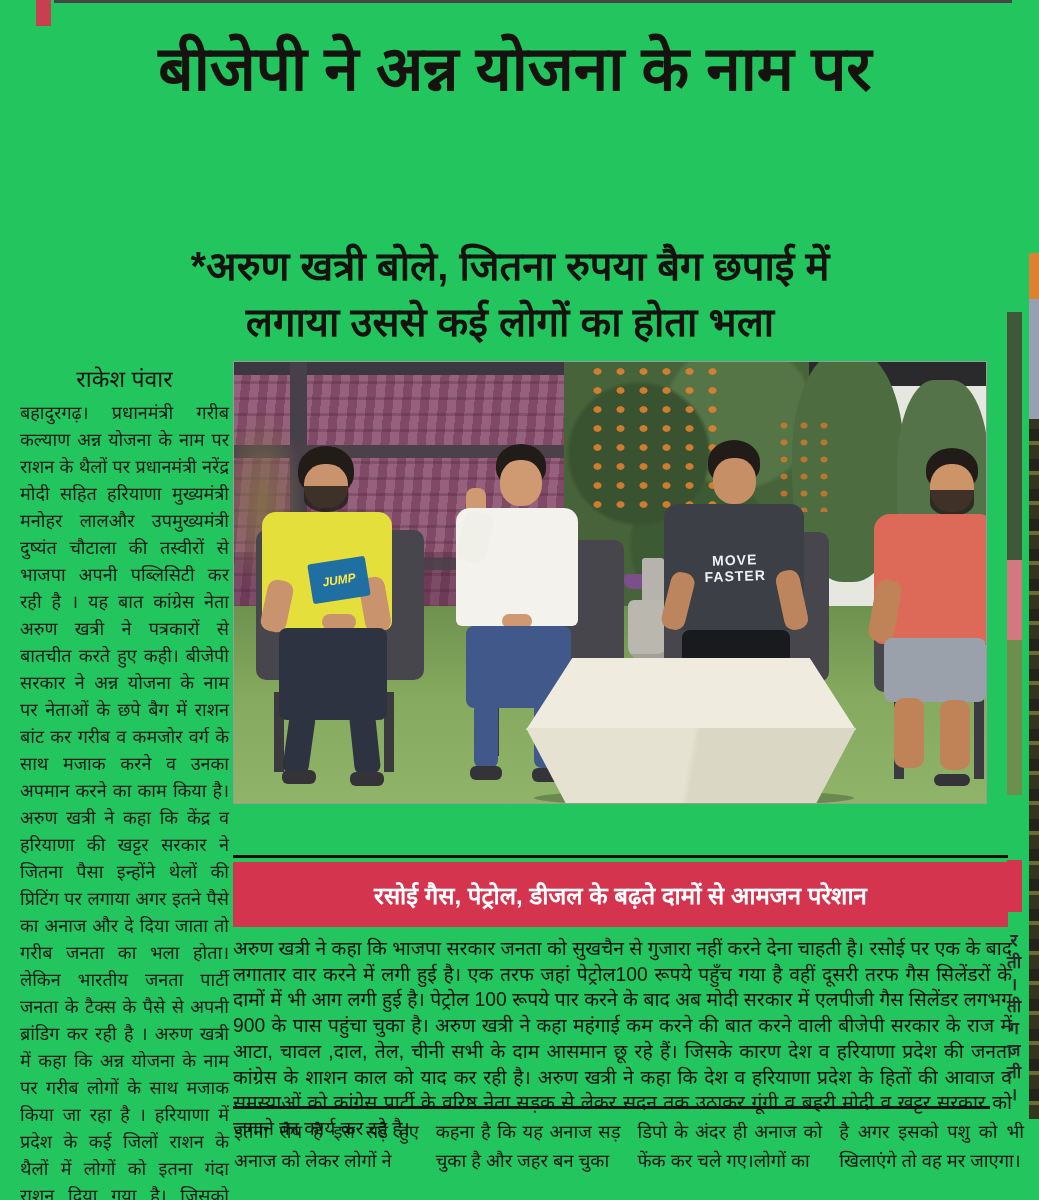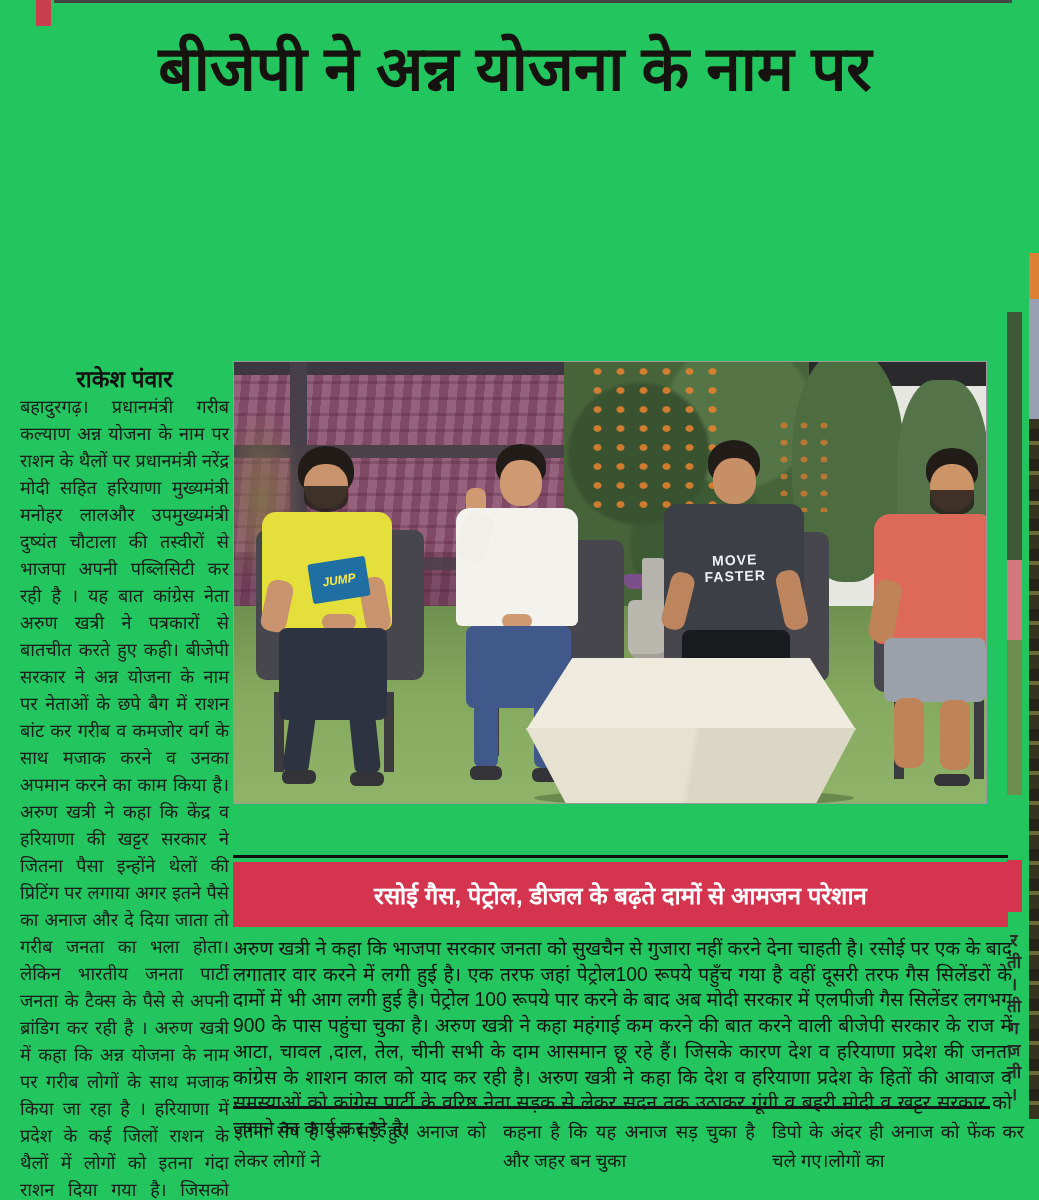--- a/index.html
+++ b/index.html
@@ -12,21 +12,21 @@
   .red-mark{left:36px;top:0;width:15px;height:26px;background:#c8404f;}
 
   
   .headline{left:18px;top:22px;width:994px;text-align:center;font-weight:bold;color:#15120f;
             font-size:62px;line-height:93px;}
   .subheadline{left:10px;top:238px;width:1000px;text-align:center;font-weight:bold;color:#15120f;
                font-size:40px;line-height:56px;}
 
   
   .left-col{left:20px;top:362px;width:209px;}
-  .byline{font-size:23px;font-weight:bold;text-align:center;margin-bottom:0;color:#111;}
+  .byline{font-size:23px;font-weight:normal;text-align:center;margin-bottom:6px;color:#111;}
   .left-body{font-size:18px;line-height:27px;text-align:justify;color:#1c1c1c;}
 
   
   .photo{left:233px;top:361px;width:752px;height:441px;border:1px solid #9a9a9a;
          overflow:hidden;background:#53703f;}
   .photo .abs{position:absolute;}
   .wall{left:0;top:0;width:345px;height:262px;background:#8d5471;
         background-image:repeating-linear-gradient(0deg,rgba(58,22,44,.22) 0 3px,transparent 3px 16px),
         repeating-linear-gradient(95deg,rgba(255,255,255,.08) 0 9px,rgba(70,25,50,.18) 9px 18px);}
   .wall-low{left:0;top:190px;width:345px;height:72px;background:rgba(70,30,55,.32);}
@@ -111,20 +111,24 @@
 
 <div class="canvas">
 
   <div class="abs top-rule"></div>
   <div class="abs red-mark"></div>
 
   <div class="abs headline">
     <div>बीजेपी ने अन्न योजना के नाम पर</div>
   </div>
 
+  <div class="abs subheadline">
+    <div>*अरुण खत्री बोले, जितना रुपया बैग छपाई में</div>
+    <div>लगाया उससे कई लोगों का होता भला</div>
+  </div>
 
   <div class="abs left-col">
     <div class="byline">राकेश पंवार</div>
     <div class="left-body">बहादुरगढ़। प्रधानमंत्री गरीब कल्याण अन्न योजना के नाम पर राशन के थैलों पर प्रधानमंत्री नरेंद्र मोदी सहित हरियाणा मुख्यमंत्री मनोहर लालऔर उपमुख्यमंत्री दुष्यंत चौटाला की तस्वीरों से भाजपा अपनी पब्लिसिटी कर रही है । यह बात कांग्रेस नेता अरुण खत्री ने पत्रकारों से बातचीत करते हुए कही। बीजेपी सरकार ने अन्न योजना के नाम पर नेताओं के छपे बैग में राशन बांट कर गरीब व कमजोर वर्ग के साथ मजाक करने व उनका अपमान करने का काम किया है। अरुण खत्री ने कहा कि केंद्र व हरियाणा की खट्टर सरकार ने जितना पैसा इन्होंने थेलों की प्रिटिंग पर लगाया अगर इतने पैसे का अनाज और दे दिया जाता तो गरीब जनता का भला होता। लेकिन भारतीय जनता पार्टी जनता के टैक्स के पैसे से अपनी ब्रांडिग कर रही है । अरुण खत्री में कहा कि अन्न योजना के नाम पर गरीब लोगों के साथ मजाक किया जा रहा है । हरियाणा में प्रदेश के कई जिलों राशन के थैलों में लोगों को इतना गंदा राशन दिया गया है। जिसको इंसान तो क्या पशु भी नही खा सकते है। जनता के अंदर</div>
   </div>
 
   <div class="abs photo">
     <div class="abs wall"></div>
     <div class="abs wall-low"></div>
     <div class="abs pergola"></div>
@@ -220,20 +224,21 @@
     <span class="banner-text">रसोई गैस, पेट्रोल, डीजल के बढ़ते दामों से आमजन परेशान</span>
   </div>
 
   <div class="abs article">अरुण खत्री ने कहा कि भाजपा सरकार जनता को सुखचैन से गुजारा नहीं करने देना चाहती है। रसोई पर एक के बाद लगातार वार करने में लगी हुई है। एक तरफ जहां पेट्रोल100 रूपये पहुँच गया है वहीं दूसरी तरफ गैस सिलेंडरों के दामों में भी आग लगी हुई है। पेट्रोल 100 रूपये पार करने के बाद अब मोदी सरकार में एलपीजी गैस सिलेंडर लगभग 900 के पास पहुंचा चुका है। अरुण खत्री ने कहा महंगाई कम करने की बात करने वाली बीजेपी सरकार के राज में आटा, चावल ,दाल, तेल, चीनी सभी के दाम आसमान छू रहे हैं। जिसके कारण देश व हरियाणा प्रदेश की जनता कांग्रेस के शाशन काल को याद कर रही है। अरुण खत्री ने कहा कि देश व हरियाणा प्रदेश के हितों की आवाज व समस्याओं को कांग्रेस पार्टी के वरिष्ठ नेता सड़क से लेकर सदन तक उठाकर गूंगी व बहरी मोदी व खट्टर सरकार को जगाने का कार्य कर रहे है।</div>
   <div class="abs rule2"></div>
 
   <div class="abs bottom-strip">
     <div class="bottom-col">इतना रोष है इस सड़े हुए अनाज को लेकर लोगों ने</div>
     <div class="bottom-col">कहना है कि यह अनाज सड़ चुका है और जहर बन चुका</div>
     <div class="bottom-col">डिपो के अंदर ही अनाज को फेंक कर चले गए।लोगों का</div>
+    <div class="bottom-col">है अगर इसको पशु को भी खिलाएंगे तो वह मर जाएगा।</div>
   </div>
 
   <div class="abs frag-green"></div>
   <div class="abs frag-pink"></div>
   <div class="abs frag-grass"></div>
   <div class="abs frag-banner"></div>
   <div class="abs frag-text">र
 ती
 ।
 ती

